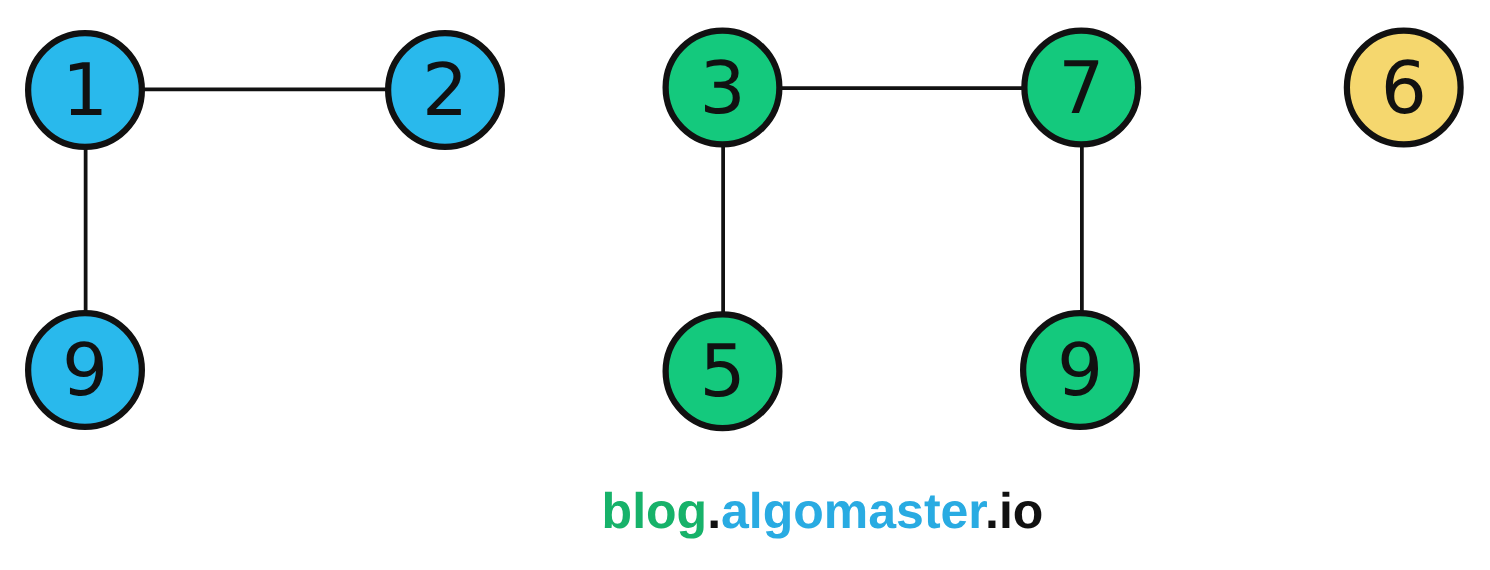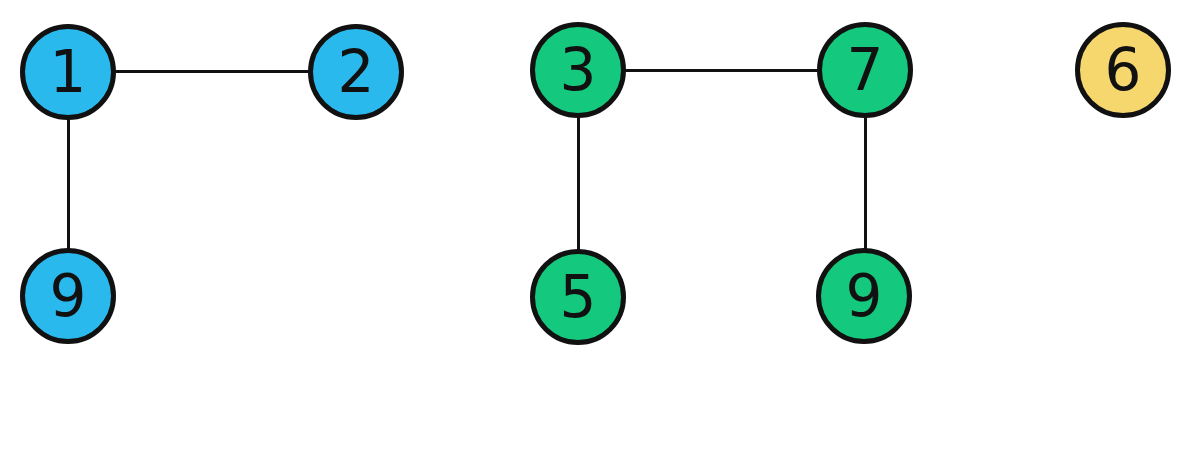--- a/index.html
+++ b/index.html
@@ -87,14 +87,17 @@
     <span>5</span>
   </div>
   <div class="node node-green" style="left:816px; top:248px;">
     <span>9</span>
   </div>
 
   <div class="node node-yellow" style="left:1075px; top:22px;">
     <span>6</span>
   </div>
 
+  <div class="footer">
+    <span class="part-green">blog</span><span class="part-black">.</span><span class="part-blue">algomaster</span><span class="part-black">.</span><span class="part-black">io</span>
+  </div>
 
 </div>
 
 </body></html>

